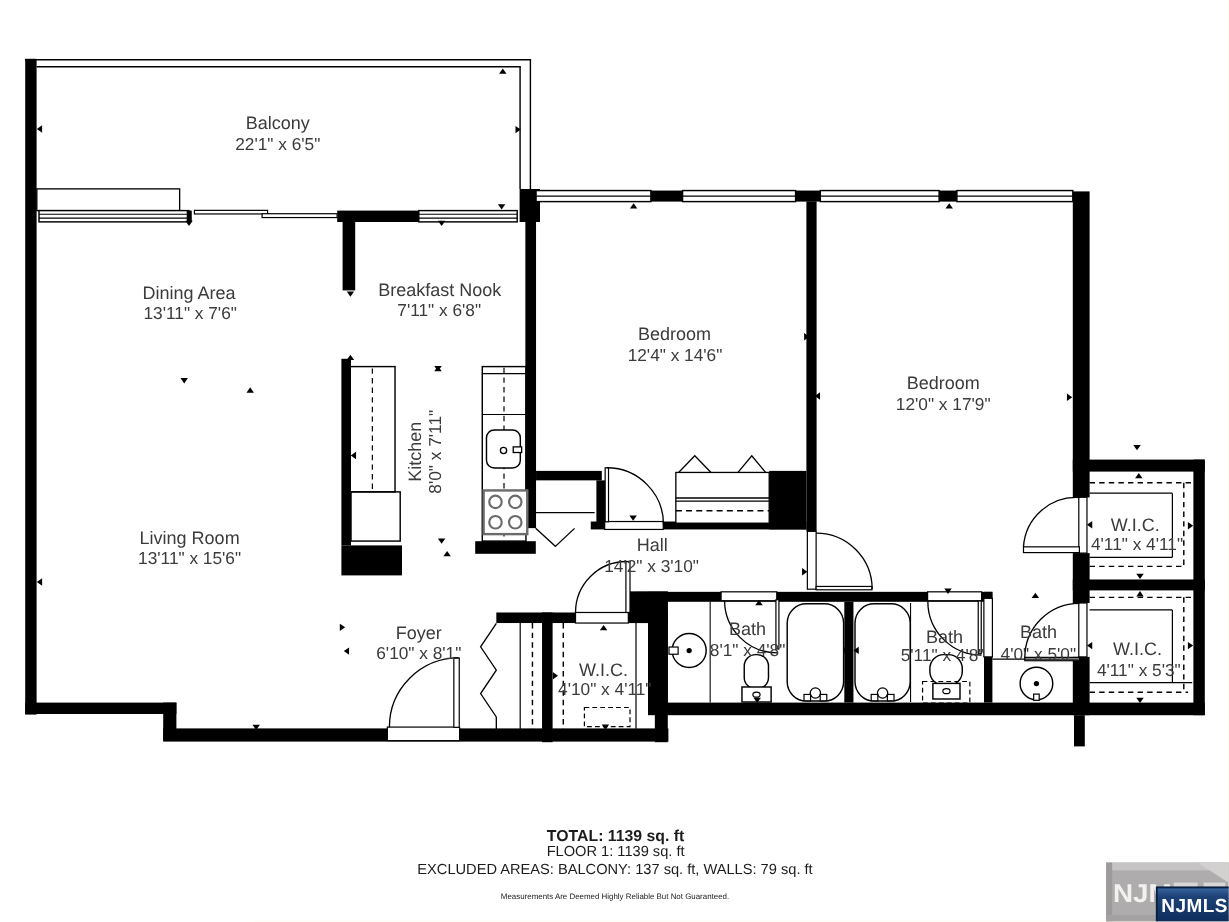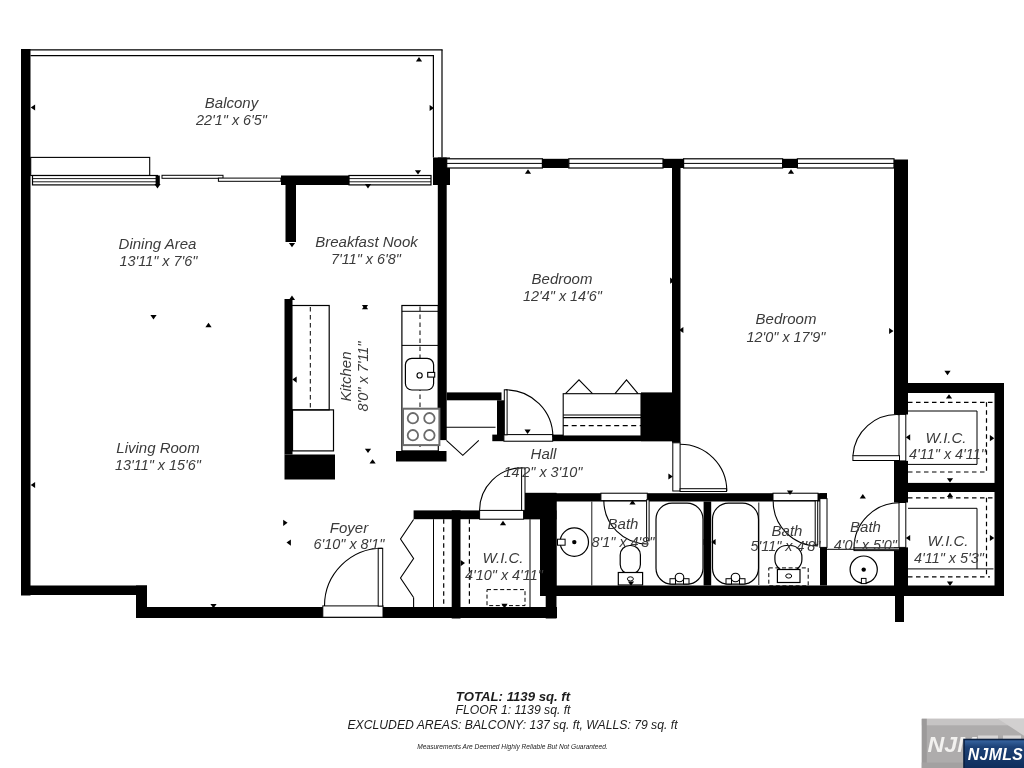--- a/index.html
+++ b/index.html
@@ -1,16 +1,16 @@
 <!DOCTYPE html>
 <html><head>
 <meta charset="utf-8">
 <style>
   html,body{margin:0;padding:0;background:#ffffff;}
-  .page{position:relative;width:1024px;height:768px;background:#fef9c3;overflow:hidden;font-style:italic;}
+  .page{position:relative;width:1024px;height:768px;background:#fef9c3;overflow:hidden;}
   svg{display:block;}
   text{font-family:"Liberation Sans",sans-serif;}
 </style>
 </head>
 <body>
 <div class="page">
 <svg width="1024" height="768" viewBox="0 0 1024 768" xmlns="http://www.w3.org/2000/svg">
 <defs>
 <path id="tri" d="M 0,0 L -4.4,-3.1 L -4.4,3.1 Z"></path>
 </defs>

